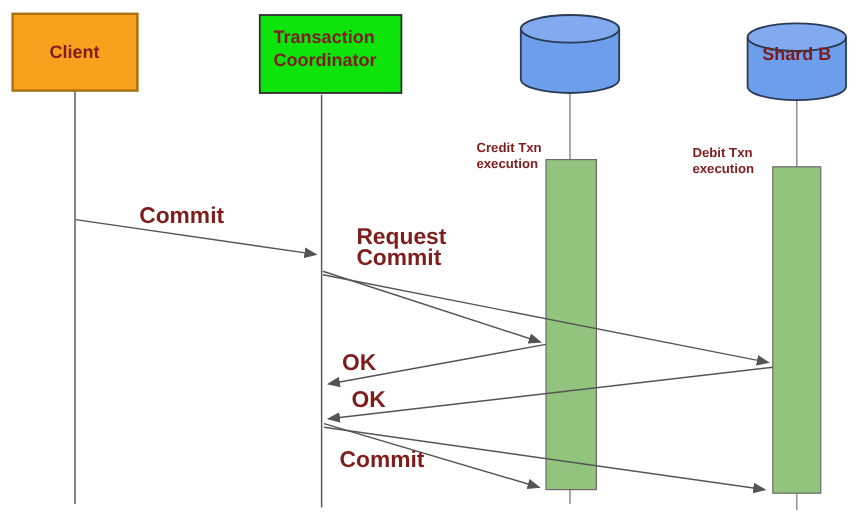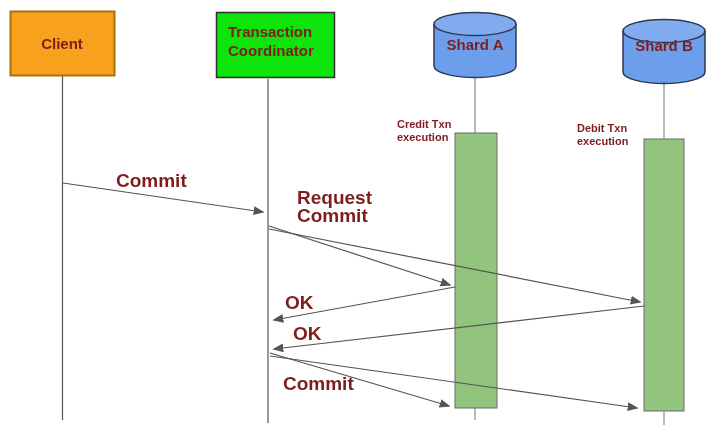--- a/index.html
+++ b/index.html
@@ -66,21 +66,20 @@
     <line x1="269" y1="226" x2="450" y2="285" stroke="#545454" stroke-width="1.2" marker-end="url(#arr)"></line>
     <line x1="269" y1="229" x2="640" y2="302" stroke="#545454" stroke-width="1.2" marker-end="url(#arr)"></line>
     <line x1="455" y1="287" x2="274" y2="320" stroke="#545454" stroke-width="1.2" marker-end="url(#arr)"></line>
     <line x1="644" y1="306" x2="274" y2="349" stroke="#545454" stroke-width="1.2" marker-end="url(#arr)"></line>
     <line x1="270" y1="353" x2="449" y2="406" stroke="#545454" stroke-width="1.2" marker-end="url(#arr)"></line>
     <line x1="270" y1="356" x2="637" y2="408" stroke="#545454" stroke-width="1.2" marker-end="url(#arr)"></line>
   </svg>
 
   <div class="label actor-label" style="left:10px;top:11px;width:104px;height:64px;">Client</div>
   <div class="label actor-label left" style="left:217px;top:13px;width:118px;height:55px;">Transaction Coordinator</div>
-  <div class="label actor-label" style="left:434px;top:14px;width:82px;height:60px;">Shard A</div>
   <div class="label actor-label" style="left:623px;top:21px;width:82px;height:48px;">Shard B</div>
 
   <div class="label exec" style="left:577px;top:122px;width:64px;">Debit Txn execution</div>
   <div class="label exec" style="left:397px;top:118px;width:64px;">Credit Txn execution</div>
 
   <div class="label msg" style="left:116px;top:172px;">Commit</div>
   <div class="label msg" style="left:297px;top:189px;width:70px;">Request Commit</div>
   <div class="label msg" style="left:285px;top:294px;">OK</div>
   <div class="label msg" style="left:293px;top:325px;">OK</div>
   <div class="label msg" style="left:283px;top:375px;">Commit</div>

